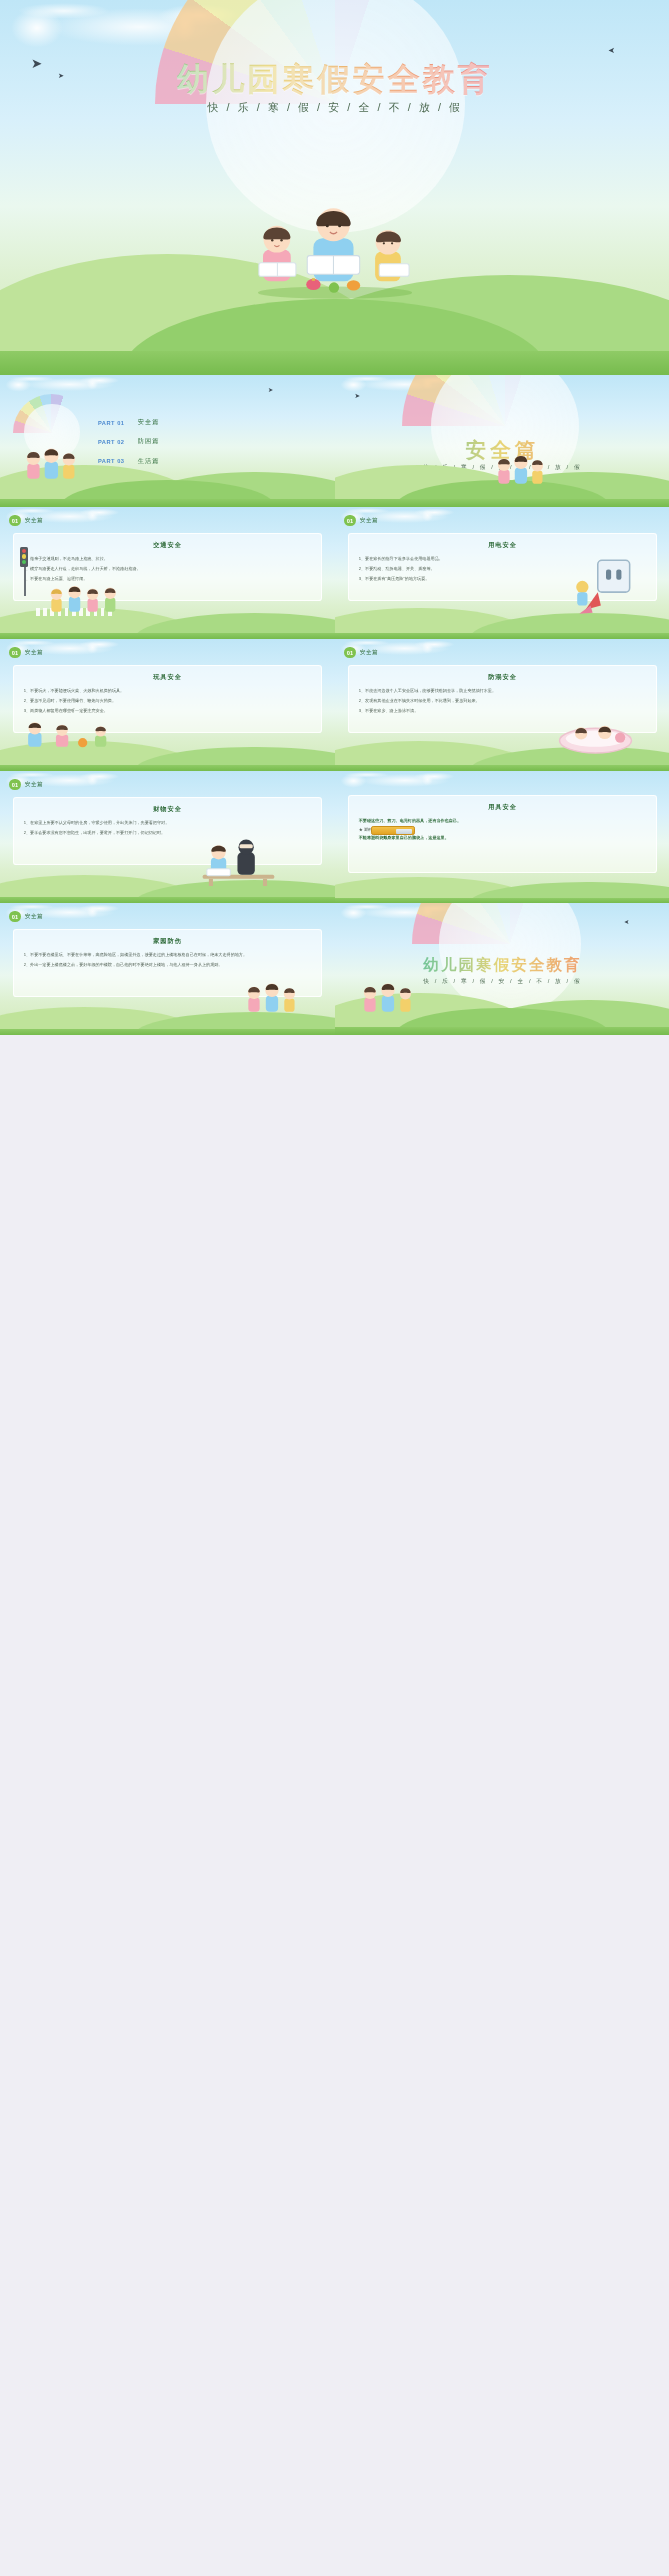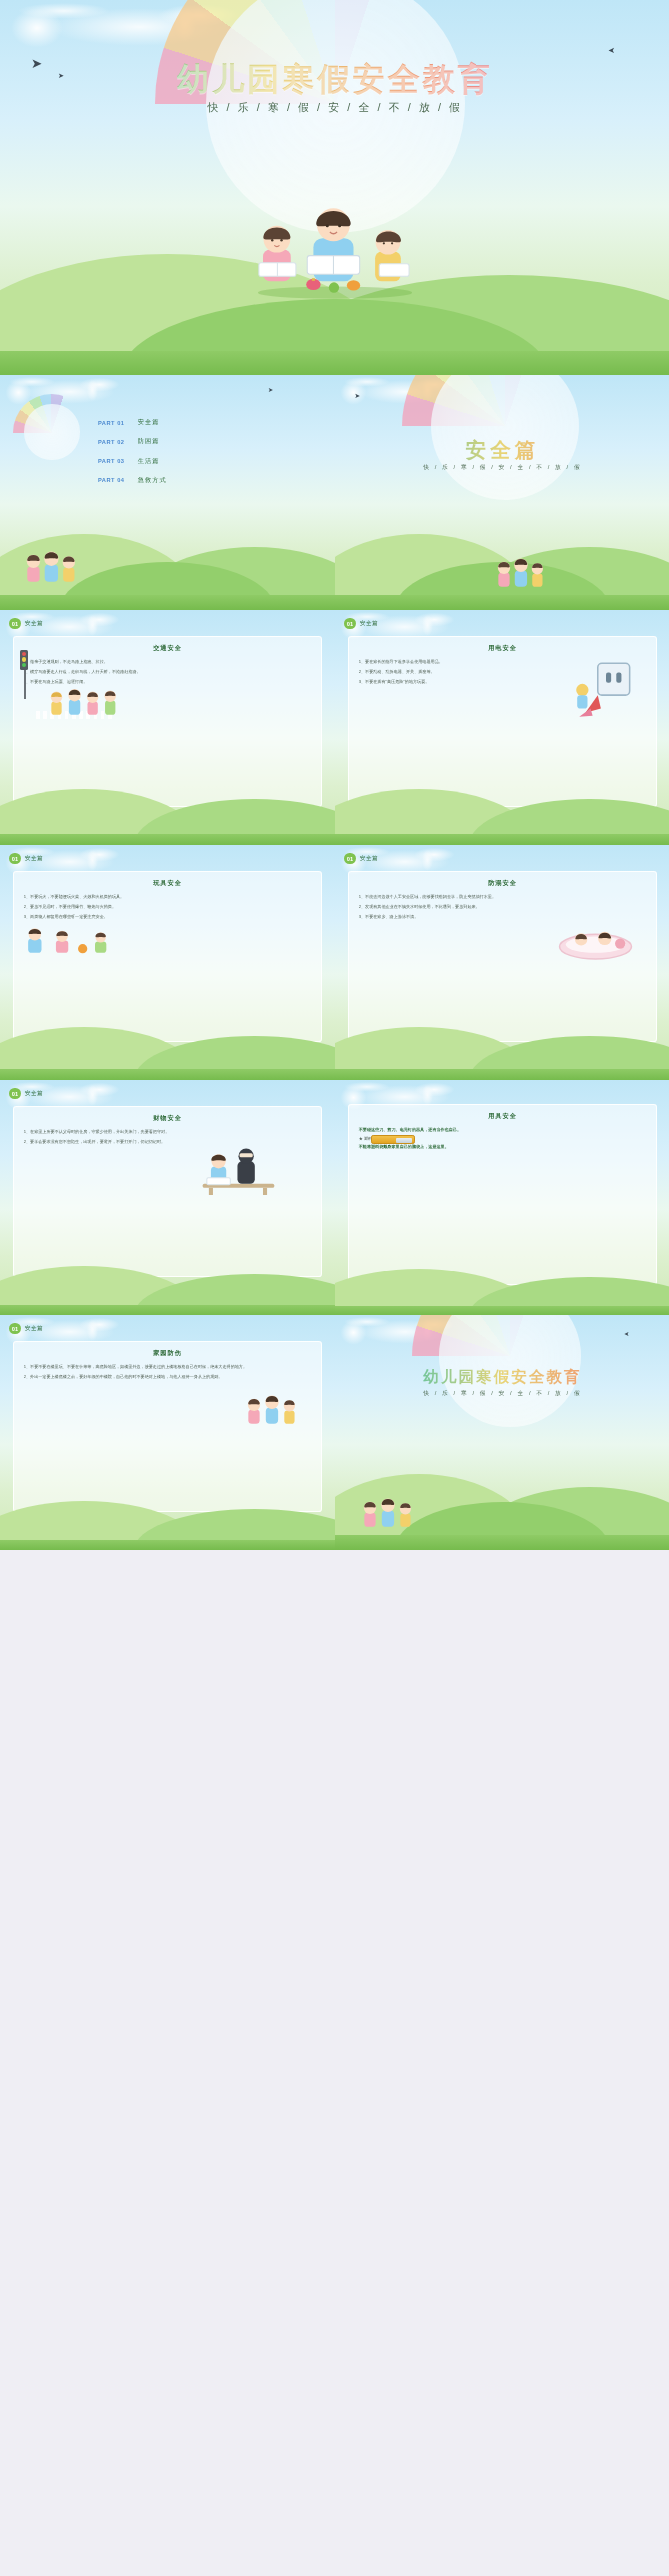--- a/index.html
+++ b/index.html
@@ -25,21 +25,21 @@
     background: #ffffff;
   }
 
   
   .slide {
     position: relative;
     overflow: hidden;
     background: linear-gradient(#bfe6f7 0%, #d8f0fb 32%, #eaf8ef 55%, #ddf0cf 75%, #cfe9b6 100%);
   }
   .slide.hero { width: 670px; height: 375px; }
-  .slide.half { width: 335px; height: 235px; float: left; }
+  .slide.half { width: 335px; height: 132px; float: left; }
 
   .sky-clouds {
     position: absolute; left: 0; top: 0; right: 0; height: 62%;
     background:
       radial-gradient(closest-side at 12% 30%, rgba(255,255,255,.95), rgba(255,255,255,0) 70%),
       radial-gradient(closest-side at 28% 18%, rgba(255,255,255,.8), rgba(255,255,255,0) 72%),
       radial-gradient(closest-side at 52% 34%, rgba(255,255,255,.85), rgba(255,255,255,0) 70%),
       radial-gradient(closest-side at 78% 22%, rgba(255,255,255,.9), rgba(255,255,255,0) 72%),
       radial-gradient(closest-side at 92% 40%, rgba(255,255,255,.75), rgba(255,255,255,0) 70%);
     background-size: 46% 40%, 34% 26%, 40% 34%, 38% 30%, 30% 26%;

